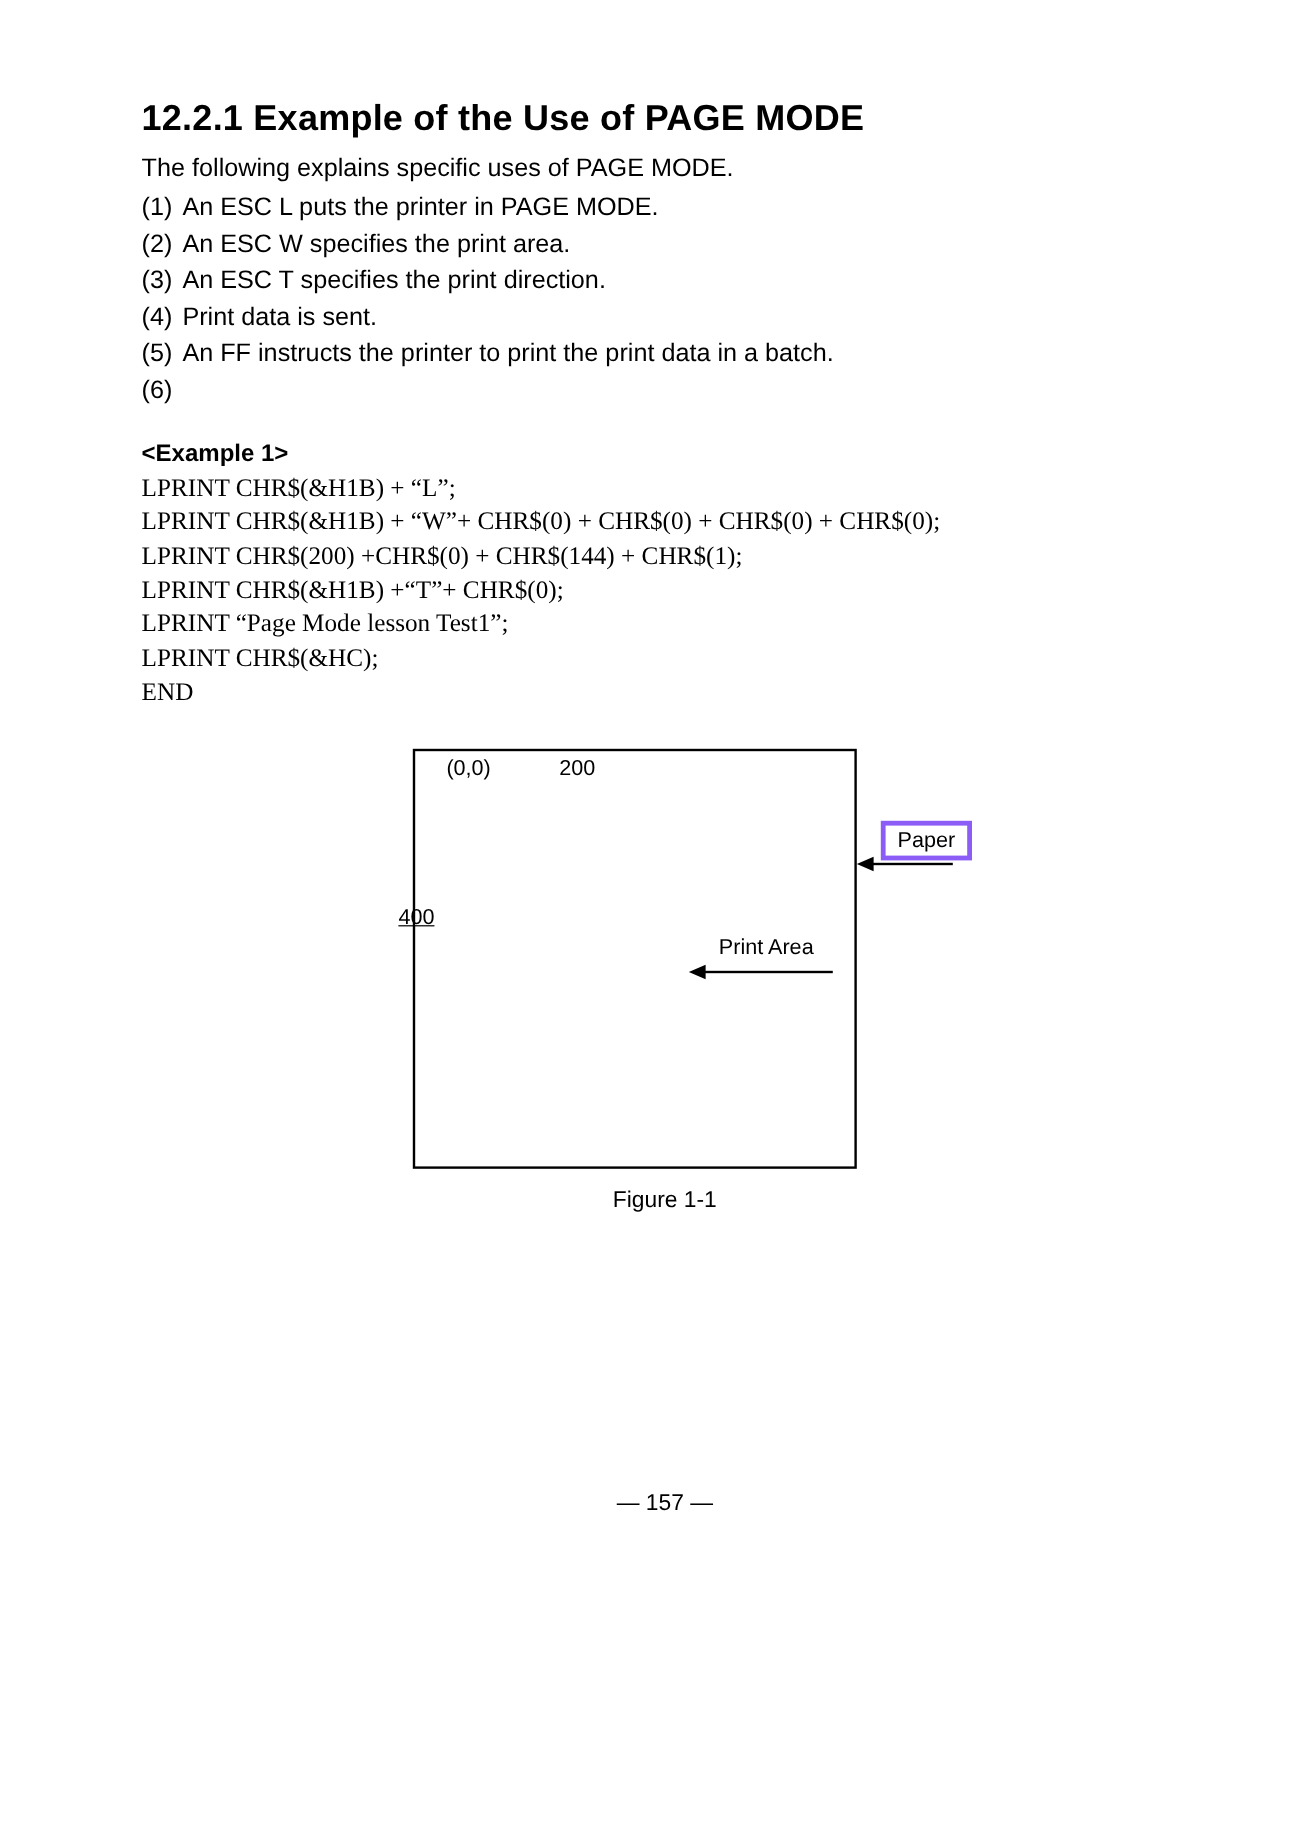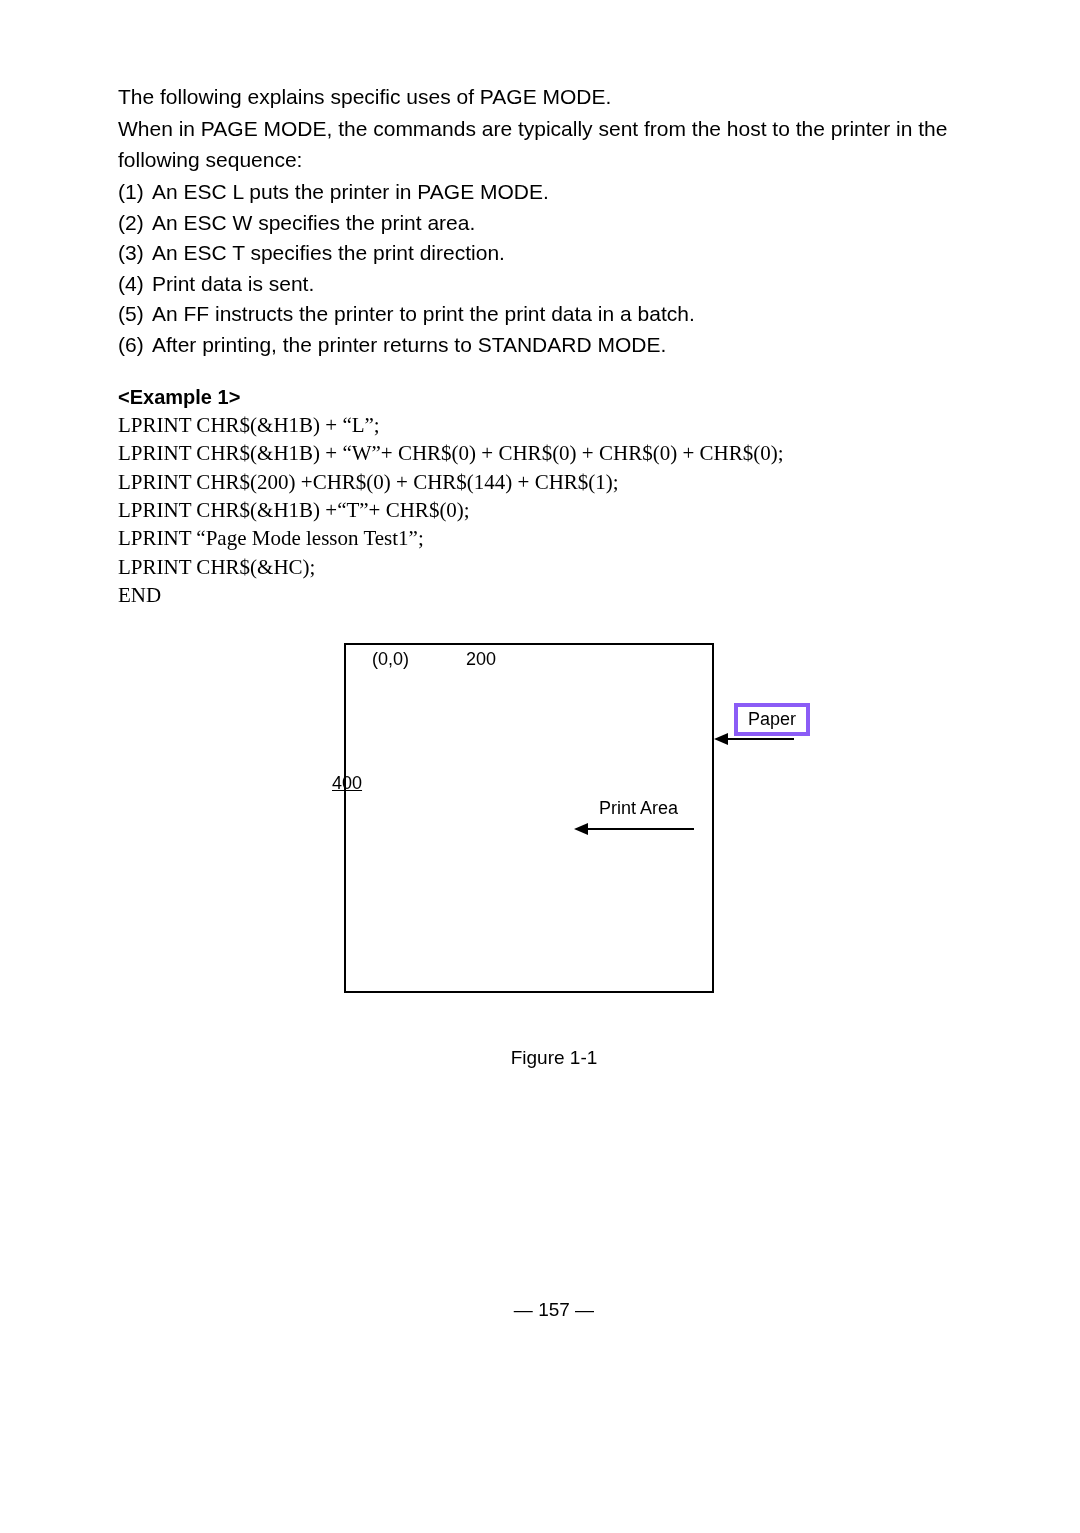--- a/index.html
+++ b/index.html
@@ -50,21 +50,20 @@
     white-space: pre-wrap;
   }
   .after-code {
     margin-top: 30px;
   }
   .figure-wrap {
     margin-top: 34px;
     display: flex;
     flex-direction: column;
     align-items: center;
-    gap: 38px;
   }
   .figure-caption {
     font-size: 19px;
     font-weight: normal;
     margin-top: 16px;
   }
   .pagenum {
     text-align: center;
     font-size: 19px;
     margin-top: 230px;
@@ -131,23 +130,23 @@
     border: 4px solid #8b5cf6;
     padding: 2px 10px;
     text-align: center;
   }
 </style>
 </head>
 <body>
 
 <div class="page">
 
+  <h1 class="section-title">12.2.1 Example of the Use of PAGE MODE</h1>
 
   <p class="body">The following explains specific uses of PAGE MODE.</p>
-  <p class="body">When in PAGE MODE, the commands are typically sent from the host to the printer in the following sequence:</p>
 
   <div class="steps">
     <div class="step-row">
       <span class="step-num">(1)</span>
       <span>An ESC L puts the printer in PAGE MODE.</span>
     </div>
     <div class="step-row">
       <span class="step-num">(2)</span>
       <span>An ESC W specifies the print area.</span>
     </div>
@@ -158,21 +157,20 @@
     <div class="step-row">
       <span class="step-num">(4)</span>
       <span>Print data is sent.</span>
     </div>
     <div class="step-row">
       <span class="step-num">(5)</span>
       <span>An FF instructs the printer to print the print data in a batch.</span>
     </div>
     <div class="step-row">
       <span class="step-num">(6)</span>
-      <span>After printing, the printer returns to STANDARD MODE.</span>
     </div>
   </div>
 
   <div class="example-label">&lt;Example 1&gt;</div>
   <div class="code">LPRINT CHR$(&amp;H1B) + “L”;
 LPRINT CHR$(&amp;H1B) + “W”+ CHR$(0) + CHR$(0) + CHR$(0) + CHR$(0);
 LPRINT CHR$(200) +CHR$(0) + CHR$(144) + CHR$(1);
 LPRINT CHR$(&amp;H1B) +“T”+ CHR$(0);
 LPRINT “Page Mode lesson Test1”;
 LPRINT CHR$(&amp;HC);

